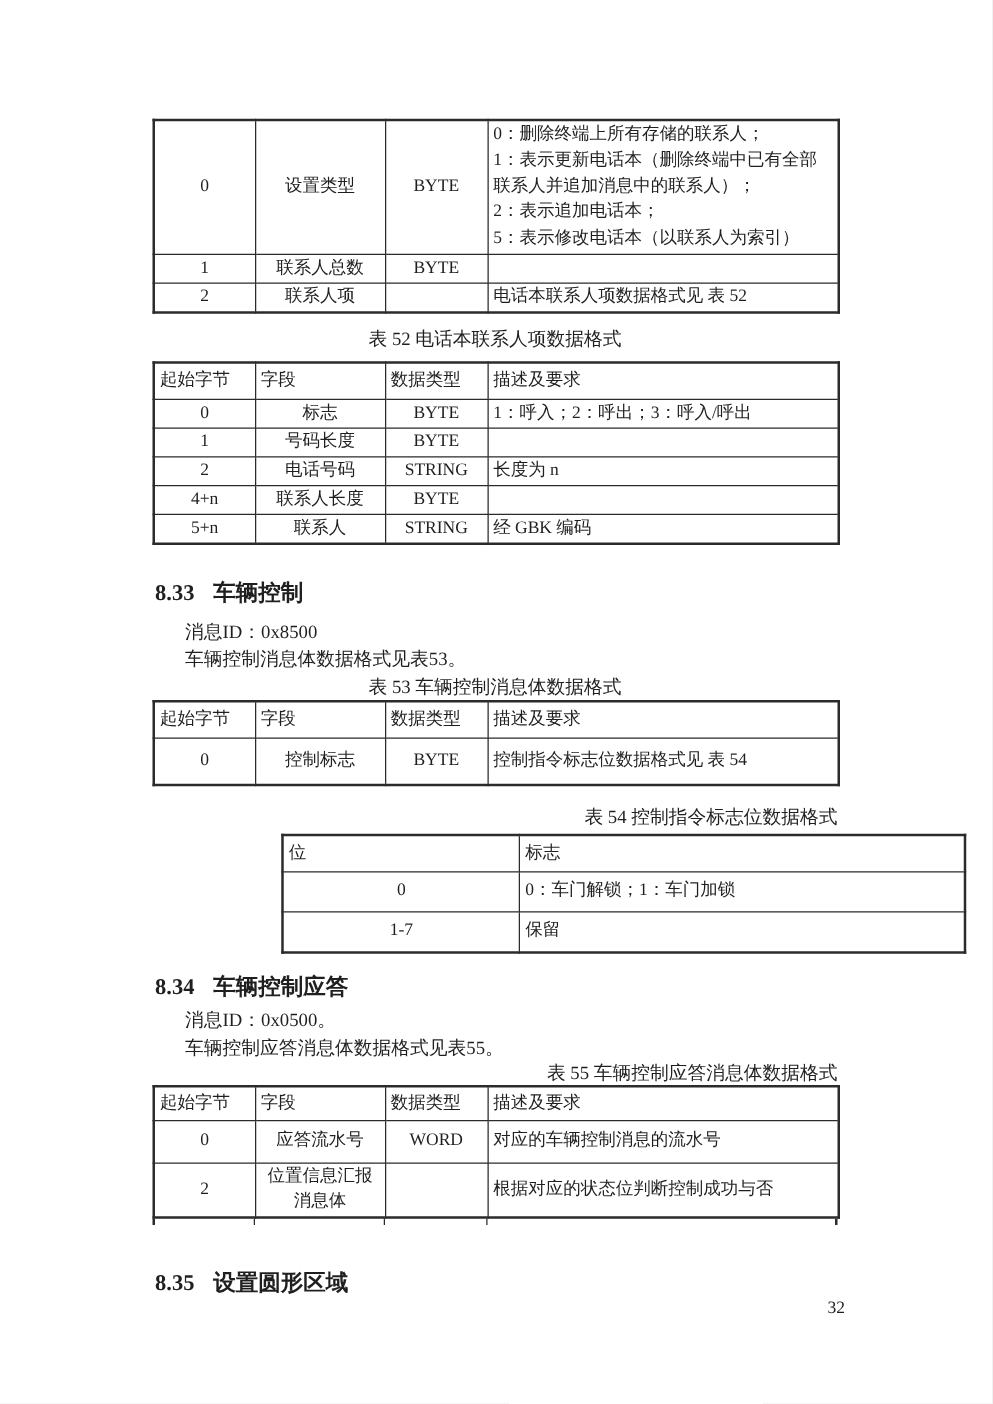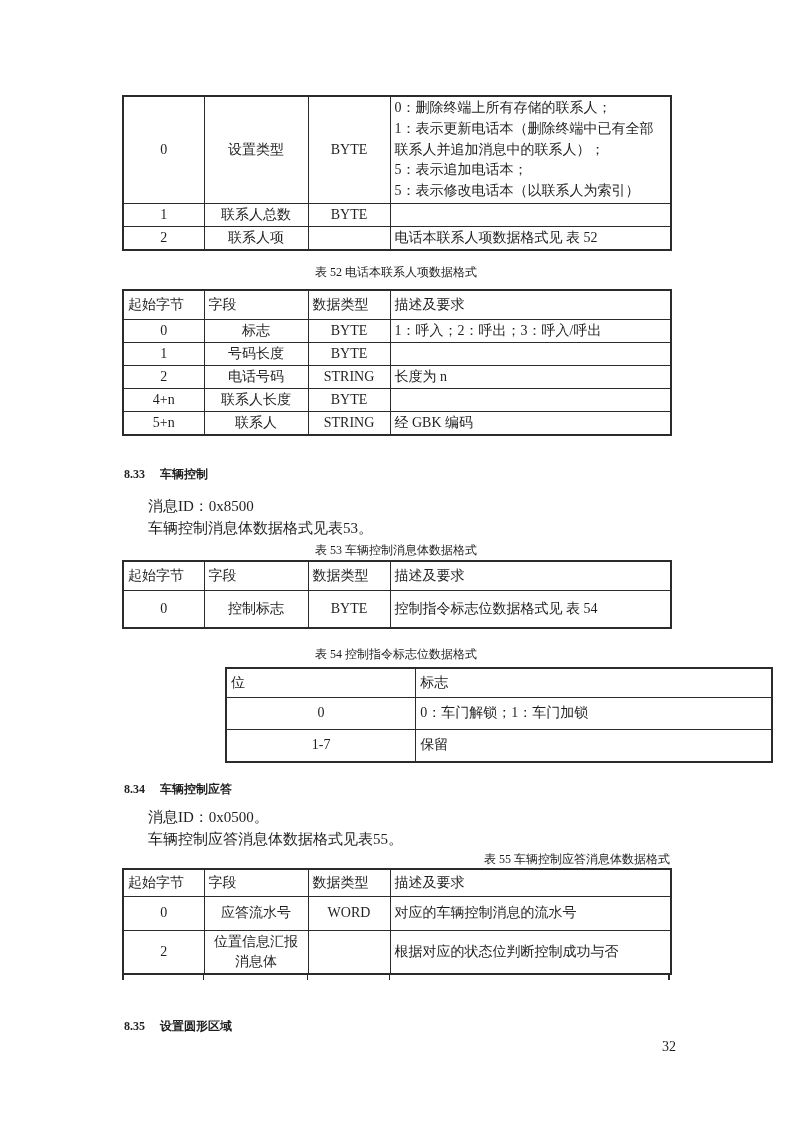--- a/index.html
+++ b/index.html
@@ -52,27 +52,27 @@
   .t55 tr.rh-a td { height:31px; }
   .t55 tr.rh-b td { height:29px; }
   .t55-stub { position:relative; width:548px; height:5px; }
   .t55-stub span { position:absolute; top:0; height:5px; width:1px; background:#2b2b2b; }
   .t55-stub .v0 { left:0; width:2px; }
   .t55-stub .v1 { left:81px; }
   .t55-stub .v2 { left:185px; }
   .t55-stub .v3 { left:267px; }
   .t55-stub .v4 { left:546px; width:2px; }
 
-  .caption { text-align:center; font-size:12px; line-height:18px; }
+  .caption { text-align:center; font-size:15px; line-height:18px; }
   .cap-52 { margin-top:12px; }
   .cap-53 { margin-top:2px; }
-  .cap-54 { margin-top:16px; }
+  .cap-54 { margin-top:16px;text-align:right; }
   .cap-55 { margin-top:0px;text-align:right; }
 
-  .sec-heading { font-weight:bold; font-size:12px; line-height:20px; margin-left:2px; }
+  .sec-heading { font-weight:bold; font-size:18px; line-height:20px; margin-left:2px; }
   .sec-heading .sec-title { margin-left:15px; }
   .h833 { margin-top:28px; }
   .h834 { margin-top:16px; }
   .h835 { margin-top:36px; }
 
   .body-line { margin:0 0 0 26px; font-size:15px; line-height:22px; }
   .p-first { margin-top:11px; }
   .p-first-834 { margin-top:7px; }
 
   .page-num {
@@ -94,21 +94,21 @@
           <col style="width:281px">
         </colgroup>
       <tbody>
         <tr class="rh-big">
           <td class="cc">0</td>
           <td class="cc">设置类型</td>
           <td class="cc">BYTE</td>
           <td class="desc-cell">
             <div>0：删除终端上所有存储的联系人；</div>
             <div>1：表示更新电话本（删除终端中已有全部联系人并追加消息中的联系人）；</div>
-            <div>5：表示追加电话本；</div>
+            <div>2：表示追加电话本；</div>
             <div>5：表示修改电话本（以联系人为索引）</div>
           </td>
         </tr>
         <tr class="rh-sm">
           <td class="cc">1</td>
           <td class="cc">联系人总数</td>
           <td class="cc">BYTE</td>
           <td class="cl"></td>
         </tr>
         <tr class="rh-sm">

